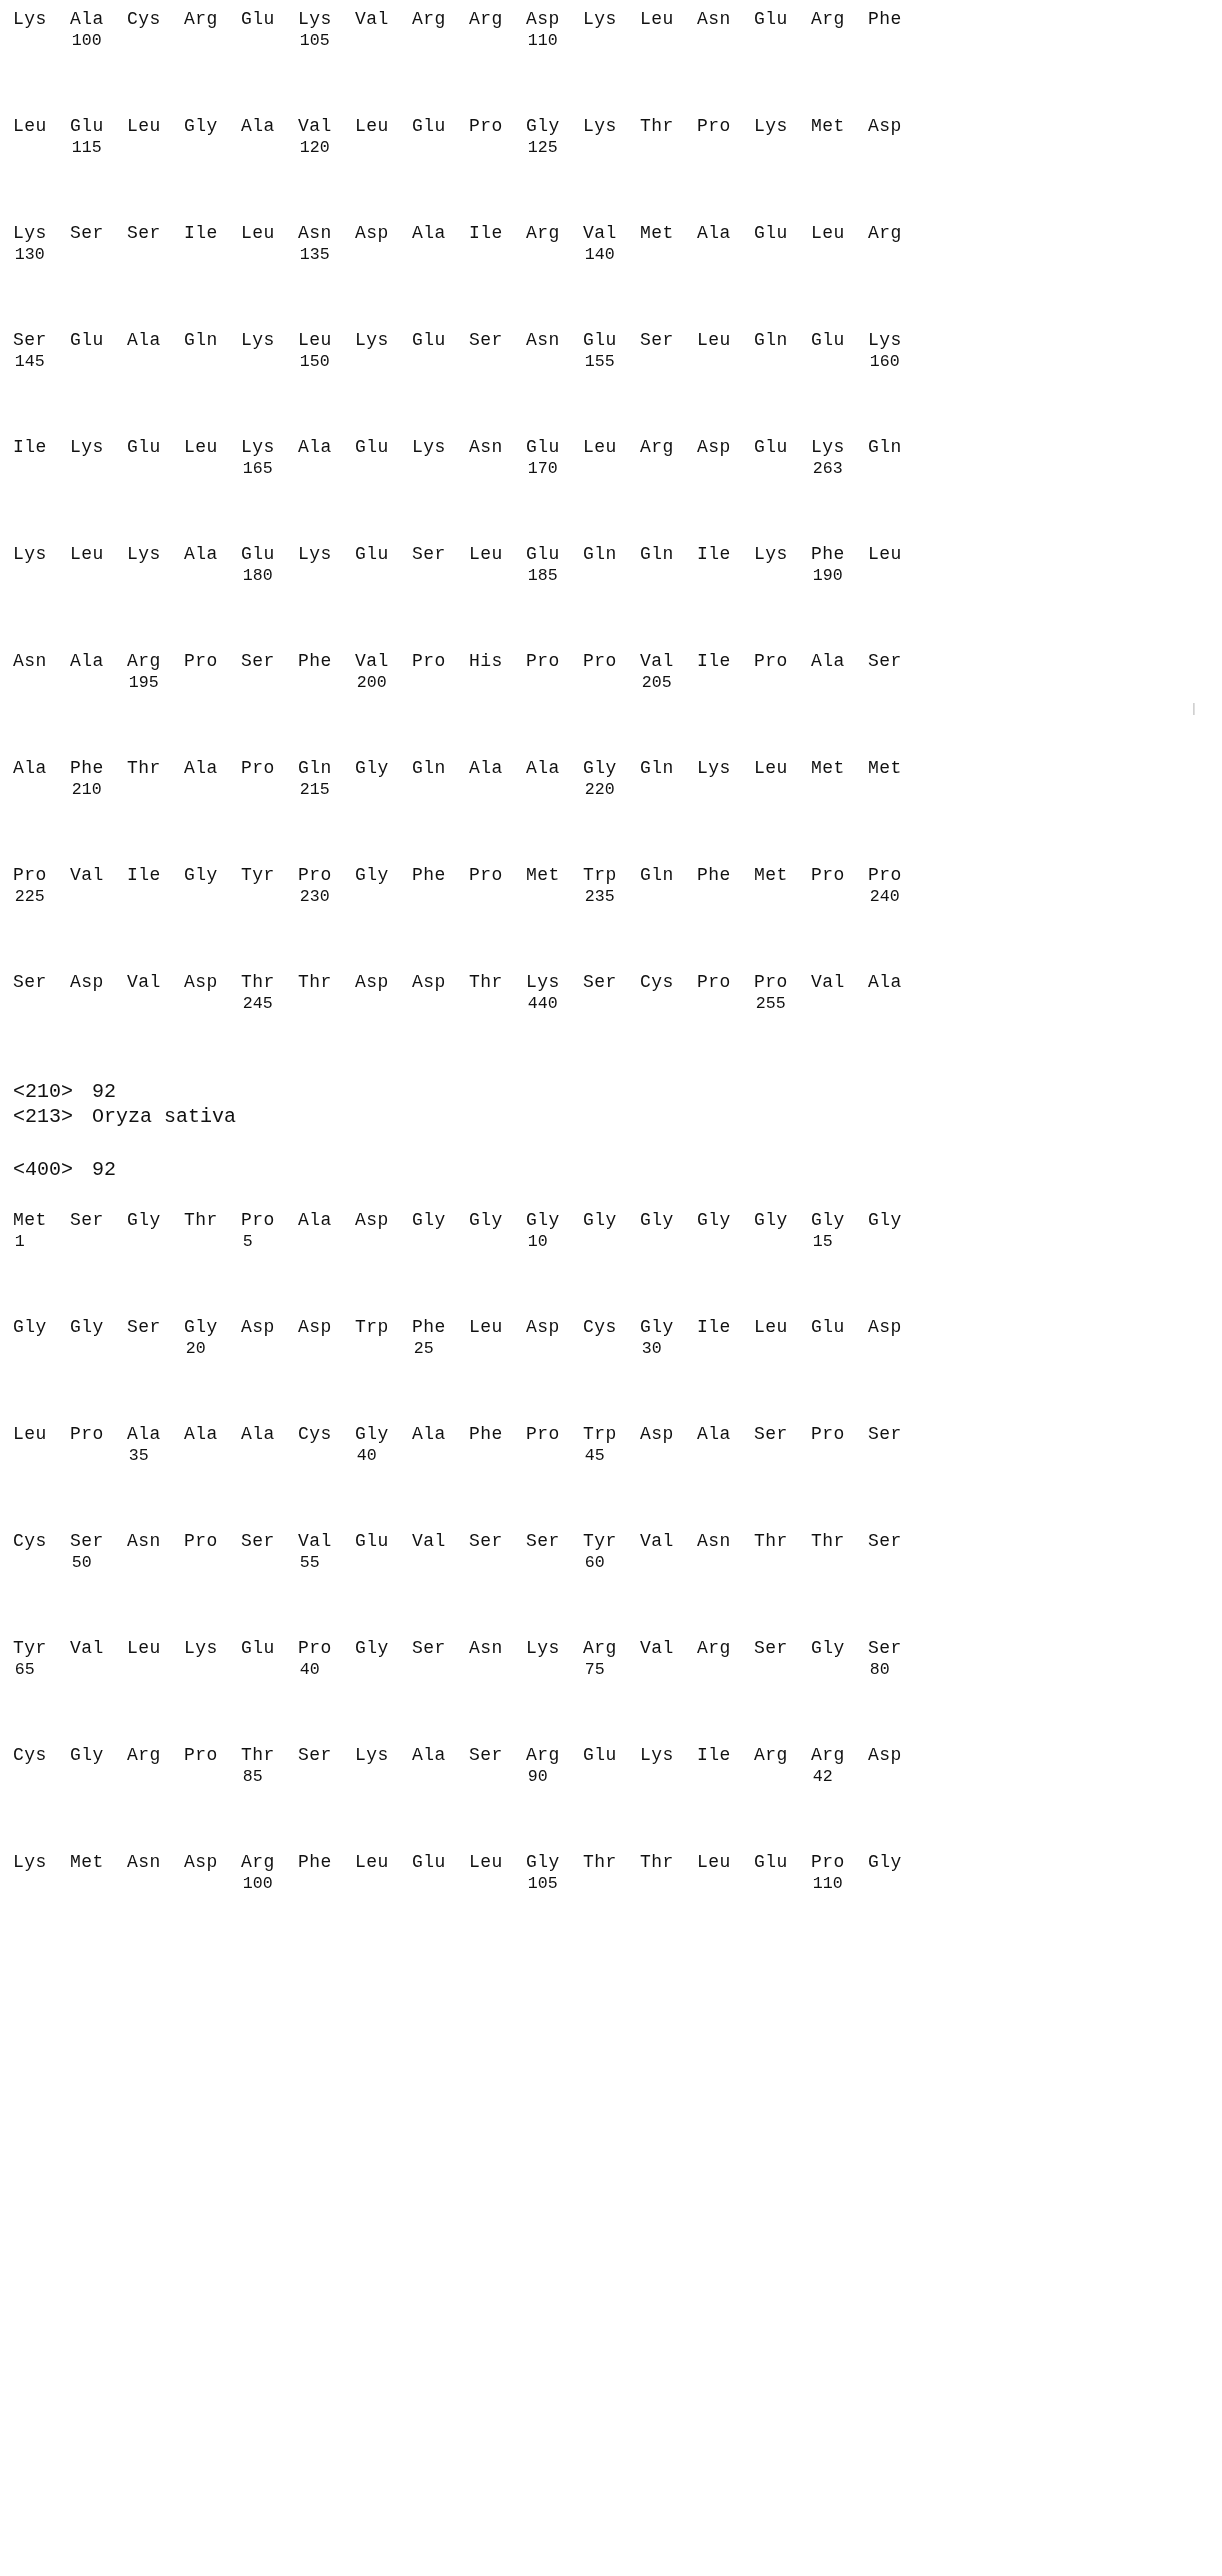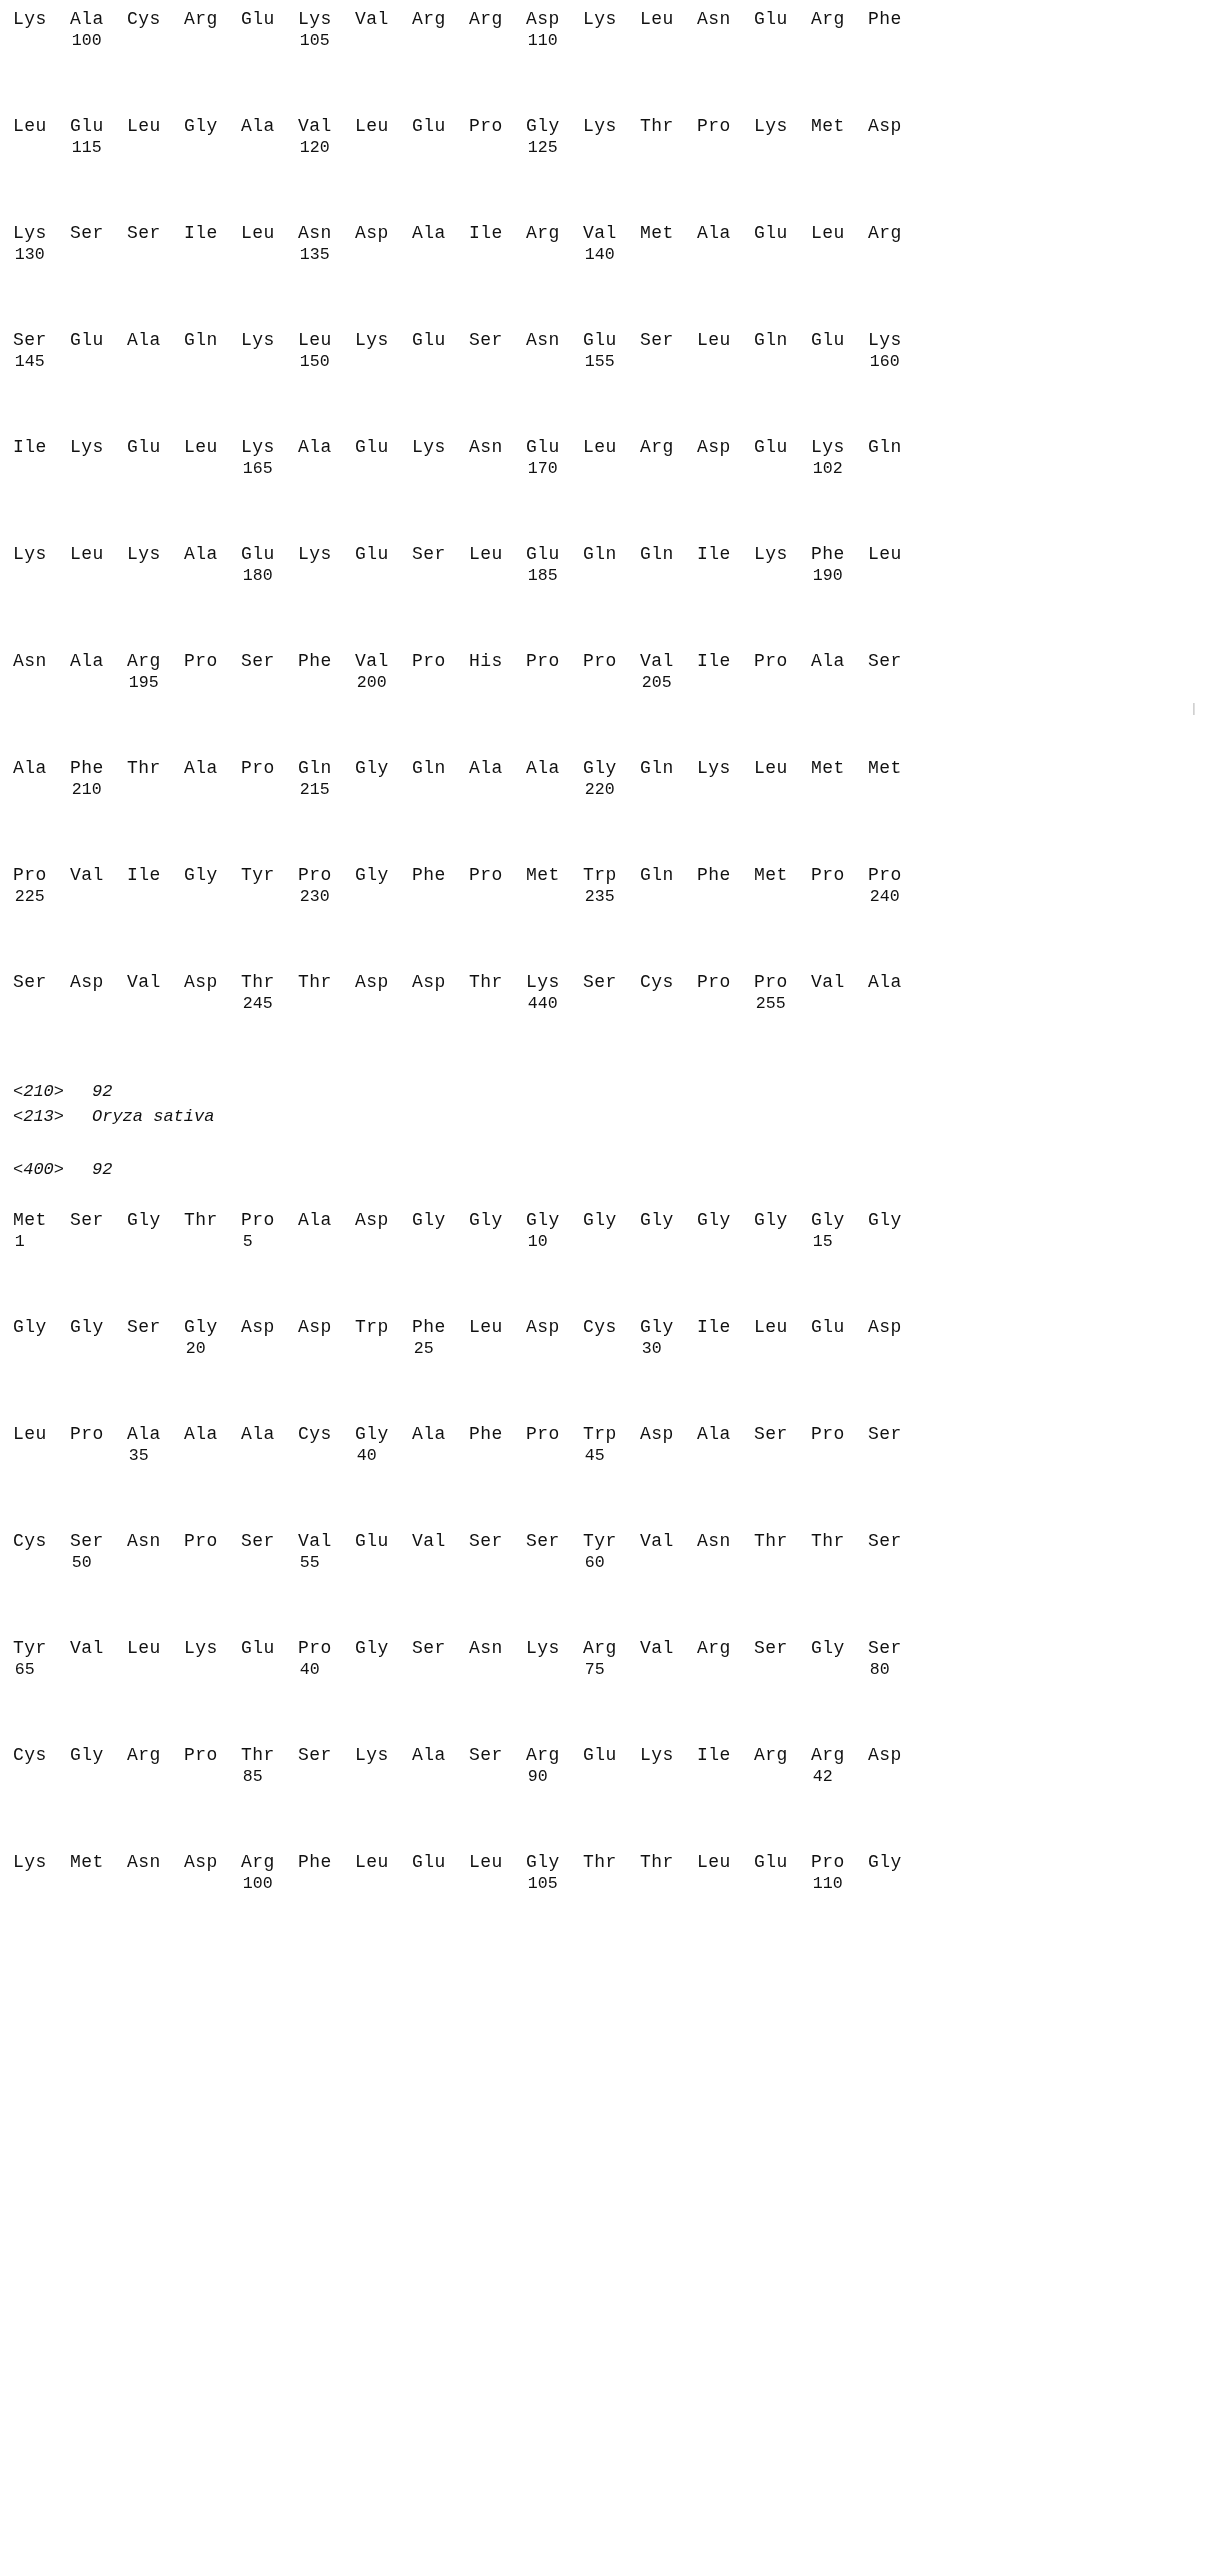--- a/index.html
+++ b/index.html
@@ -54,24 +54,23 @@
     padding-left: 1.8px;
   }
   .res-num.empty { color: transparent; }
 
   
   .tag-group {
     padding-left: 13px;
   }
   .tag-line {
     display: flex;
-    font-size: 17px;
+    font-size: 20px;
     line-height: 25px;
     white-space: pre;
-    font-style: italic;
   }
   .tag-key {
     width: 79px;
     flex: 0 0 79px;
   }
   .tag-val { }
   .spacer-md { height: 28px; }
 
   .faint-mark {
     position: absolute;
@@ -263,21 +262,21 @@
           <div class="residue"><span class="res-num">165</span></div>
           <div class="residue"><span class="res-num empty">&nbsp;</span></div>
           <div class="residue"><span class="res-num empty">&nbsp;</span></div>
           <div class="residue"><span class="res-num empty">&nbsp;</span></div>
           <div class="residue"><span class="res-num empty">&nbsp;</span></div>
           <div class="residue"><span class="res-num">170</span></div>
           <div class="residue"><span class="res-num empty">&nbsp;</span></div>
           <div class="residue"><span class="res-num empty">&nbsp;</span></div>
           <div class="residue"><span class="res-num empty">&nbsp;</span></div>
           <div class="residue"><span class="res-num empty">&nbsp;</span></div>
-          <div class="residue"><span class="res-num">102</span></div>
+          <div class="residue"><span class="res-num">263</span></div>
           <div class="residue"><span class="res-num empty">&nbsp;</span></div>
         </div>
       </div>
       <div class="seq-block">
         <div class="res-row">
           <div class="residue"><span class="res-code">Lys</span></div>
           <div class="residue"><span class="res-code">Leu</span></div>
           <div class="residue"><span class="res-code">Lys</span></div>
           <div class="residue"><span class="res-code">Ala</span></div>
           <div class="residue"><span class="res-code">Glu</span></div>

